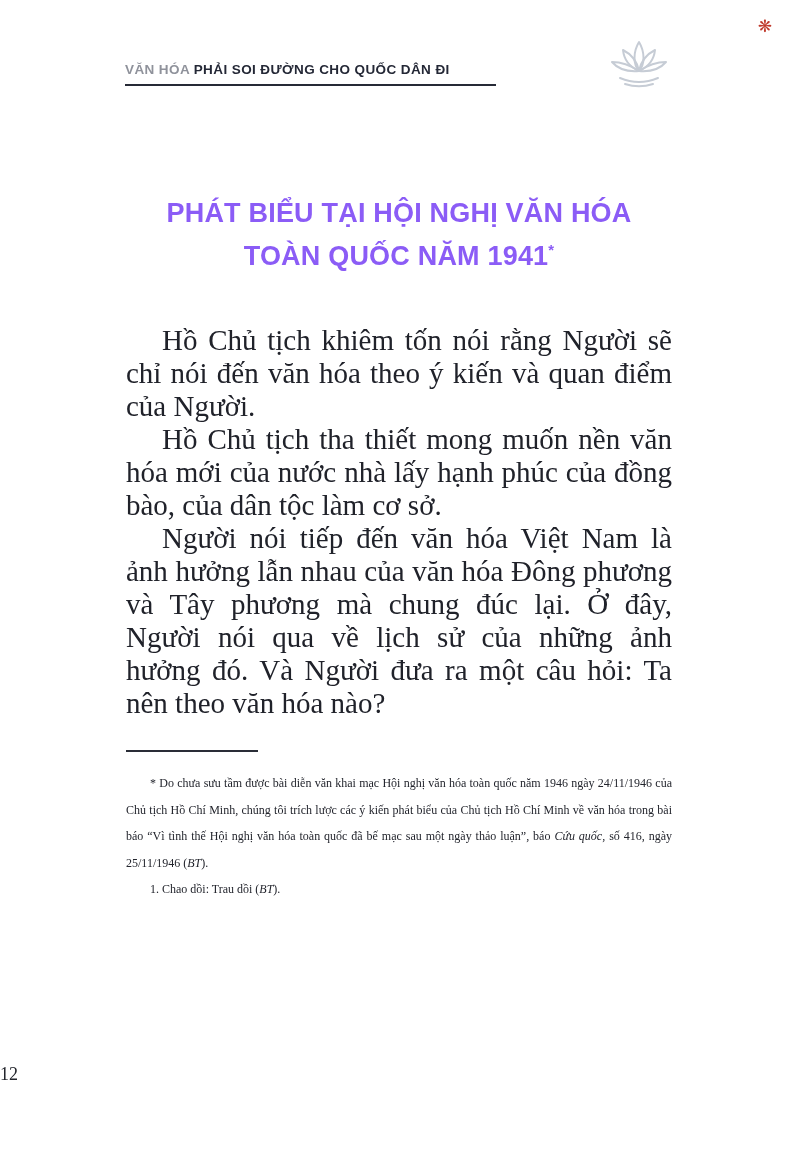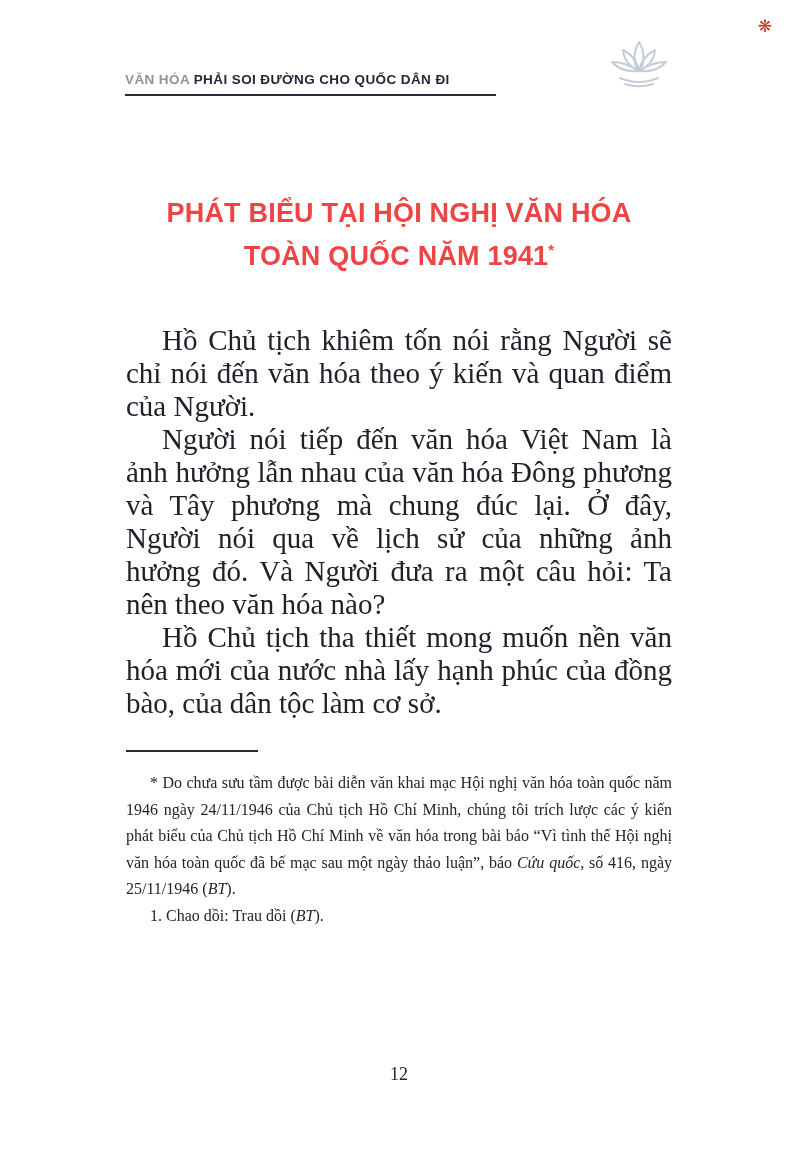--- a/index.html
+++ b/index.html
@@ -15,21 +15,21 @@
 
   .corner-flower {
     position: absolute;
     top: 16px;
     right: 26px;
     font-size: 17px;
     color: #c0392b;
     font-family: "DejaVu Sans", sans-serif;
   }
 
-  .running-header { position: absolute; top: 70px; left: 125px; }
+  .running-header { position: absolute; top: 60px; left: 125px; }
   .header-text {
     display: inline-block;
     font-family: "Liberation Sans", "DejaVu Sans", sans-serif;
     font-weight: bold;
     font-size: 13.5px;
     letter-spacing: 0.4px;
     padding-bottom: 7px;
     padding-right: 46px;
     border-bottom: 2px solid #262a36;
     white-space: nowrap;
@@ -46,21 +46,21 @@
     width: 546px;
     color: #1e2027;
   }
 
   h1.chapter-title {
     font-family: "Liberation Sans", "DejaVu Sans", sans-serif;
     font-weight: bold;
     font-size: 27px;
     line-height: 1.6;
     text-align: center;
-    color: #ef4444;
+    color: #8b5cf6;
     letter-spacing: 0.2px;
     margin: 0 0 46px 0;
   }
   h1.chapter-title sup { font-size: 0.55em; vertical-align: super; }
 
   .body-text p {
     font-size: 29px;
     line-height: 33px;
     text-align: justify;
     text-indent: 36px;
@@ -69,35 +69,35 @@
   }
 
   .footnote-rule {
     width: 132px;
     border: 0;
     border-top: 2px solid #2a2d37;
     margin: 30px 0 18px 0;
   }
 
   .footnotes p {
-    font-size: 16px;
+    font-size: 12px;
     line-height: 26.5px;
     text-align: justify;
     text-indent: 24px;
     margin: 0;
     color: #23252d;
   }
   .footnotes .it { font-style: italic; }
 
   .page-number {
     position: absolute;
     left: 0;
     width: 100%;
     bottom: 84px;
-    text-align: center;
+    text-align: left;
     font-size: 18px;
     color: #23252c;
   }
 </style>
 </head>
 <body>
 
 <div class="page">
 
   <span class="corner-flower">❋</span>
@@ -125,22 +125,22 @@
 
   <main class="content">
 
     <h1 class="chapter-title">
       <span>PHÁT BIỂU TẠI HỘI NGHỊ VĂN HÓA</span><br>
       <span>TOÀN QUỐC NĂM 1941</span><sup>*</sup>
     </h1>
 
     <div class="body-text">
       <p>Hồ Chủ tịch khiêm tốn nói rằng Người sẽ chỉ nói đến văn hóa theo ý kiến và quan điểm của Người.</p>
+      <p>Hồ Chủ tịch tha thiết mong muốn nền văn hóa mới của nước nhà lấy hạnh phúc của đồng bào, của dân tộc làm cơ sở.</p>
       <p>Người nói tiếp đến văn hóa Việt Nam là ảnh hưởng lẫn nhau của văn hóa Đông phương và Tây phương mà chung đúc lại. Ở đây, Người nói qua về lịch sử của những ảnh hưởng đó. Và Người đưa ra một câu hỏi: Ta nên theo văn hóa nào?</p>
-      <p>Hồ Chủ tịch tha thiết mong muốn nền văn hóa mới của nước nhà lấy hạnh phúc của đồng bào, của dân tộc làm cơ sở.</p>
     </div>
 
     <hr class="footnote-rule">
 
     <div class="footnotes">
       <p><span>* Do chưa sưu tầm được bài diễn văn khai mạc Hội nghị văn hóa toàn quốc năm 1946 ngày 24/11/1946 của Chủ tịch Hồ Chí Minh, chúng tôi trích lược các ý kiến phát biểu của Chủ tịch Hồ Chí Minh về văn hóa trong bài báo “Vì tình thế Hội nghị văn hóa toàn quốc đã bế mạc sau một ngày thảo luận”, báo </span><span class="it">Cứu quốc</span><span>, số 416, ngày 25/11/1946 (</span><span class="it">BT</span><span>).</span></p>
       <p><span>1. Chao dồi: Trau dồi (</span><span class="it">BT</span><span>).</span></p>
     </div>
 
   </main>

